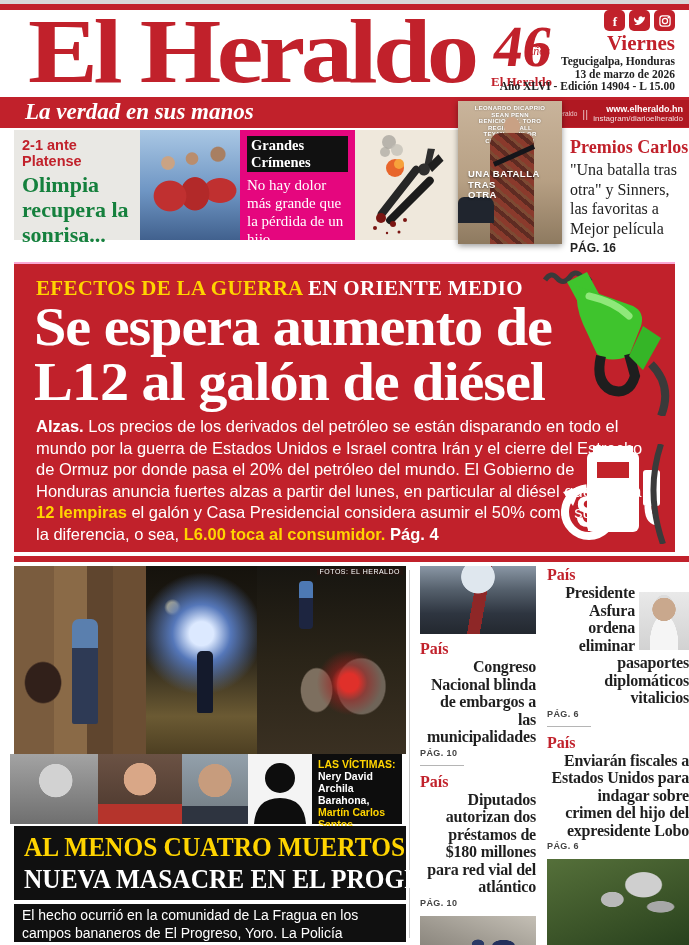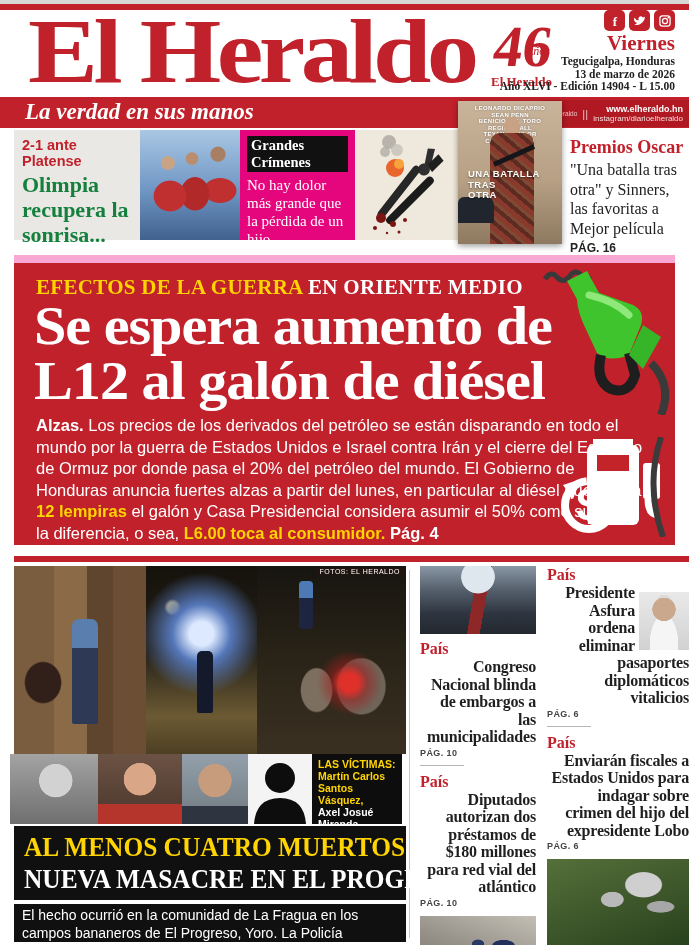--- a/index.html
+++ b/index.html
@@ -75,22 +75,22 @@
   .p-car{position:absolute;left:0px;top:96px;width:36px;height:26px;border-radius:6px 8px 0 0;
       background:#20252e;}
   .p-title{position:absolute;left:10px;top:68px;width:76px;text-align:left;color:#fff;
       font-weight:bold;font-size:9.5px;line-height:10.5px;letter-spacing:.5px;text-shadow:0 1px 2px rgba(0,0,0,.5);}
   .oscar{left:570px;top:133px;width:119px;}
   .oscar-kicker{font-family:"Liberation Serif",serif;font-weight:bold;font-size:18px;color:var(--red,#c1212b);}
   .oscar-text{font-family:"Liberation Serif",serif;font-size:16px;line-height:19.5px;color:#222;margin-top:2px;}
   .oscar-page{font-weight:bold;font-size:12px;color:#222;margin-top:3px;}
 
   
-  .lead{left:14px;top:251px;width:661px;height:290px;background:var(--red,#c2242a);
-      border-top:8px solid #f9a8d4;box-sizing:border-box;}
+  .lead{left:14px;top:258px;width:661px;height:290px;background:var(--red,#c2242a);
+      border-top:2px solid #f9a8d4;box-sizing:border-box;}
   .lead-kicker{position:absolute;left:22px;top:12px;font-family:"Liberation Serif",serif;
       font-weight:bold;font-size:21px;letter-spacing:.3px;}
   .lead-kicker .hl{color:var(--yellow,#ffd400);}
   .lead-kicker .rest{color:#fff;}
   .lead-headline{position:absolute;left:20px;top:36px;font-family:"Liberation Serif",serif;
       font-weight:bold;font-size:54px;line-height:55px;color:#fff;letter-spacing:-1px;
       transform:scaleX(1.08);transform-origin:left top;white-space:nowrap;}
   .lead-body{position:absolute;left:22px;top:152px;width:612px;color:#fff;
       font-size:16.5px;line-height:21.5px;}
   .lead-body b{font-weight:bold;}
@@ -280,21 +280,21 @@
     <div class="p-rifle"></div>
     <div class="p-car"></div>
     <div class="p-title">
       <div>UNA BATALLA</div>
       <div>TRAS</div>
       <div>OTRA</div>
     </div>
   </div>
 
   <div class="abs oscar">
-    <div class="oscar-kicker">Premios Oscar</div>
+    <div class="oscar-kicker">Premios Carlos</div>
     <div class="oscar-text">"Una batalla tras otra" y Sinners, las favoritas a Mejor película</div>
     <div class="oscar-page">PÁG. 16</div>
   </div>
 
   <div class="abs lead">
     <div class="lead-kicker">
       <span class="hl">EFECTOS DE LA GUERRA</span><span class="rest"> EN ORIENTE MEDIO</span>
     </div>
     <div class="lead-headline">
       <div>Se espera aumento de</div>
@@ -344,20 +344,21 @@
     <div class="ph v2"></div>
     <div class="ph v3"></div>
     <div class="ph v4">
       <svg width="64" height="70" viewBox="0 0 64 70">
           <circle cx="32" cy="24" r="15" fill="#0d0d0d"></circle>
           <path d="M6,70 Q8,44 32,44 Q56,44 58,70 Z" fill="#0d0d0d"></path>
         </svg>
     </div>
     <div class="vnames">
       <div class="vlabel">LAS VÍCTIMAS:</div>
+      <div class="vname">Nery David Archila Barahona,</div>
       <div class="vname yl">Martín Carlos Santos Vásquez,</div>
       <div class="vname">Axel Josué Miranda Amaya,</div>
       <div class="vname yl">Desconocido.</div>
     </div>
   </div>
 
   <div class="abs mass-head">
     <div class="mass-line">
       <span class="yl">AL MENOS CUATRO MUERTOS</span><span> EN</span>
     </div>

